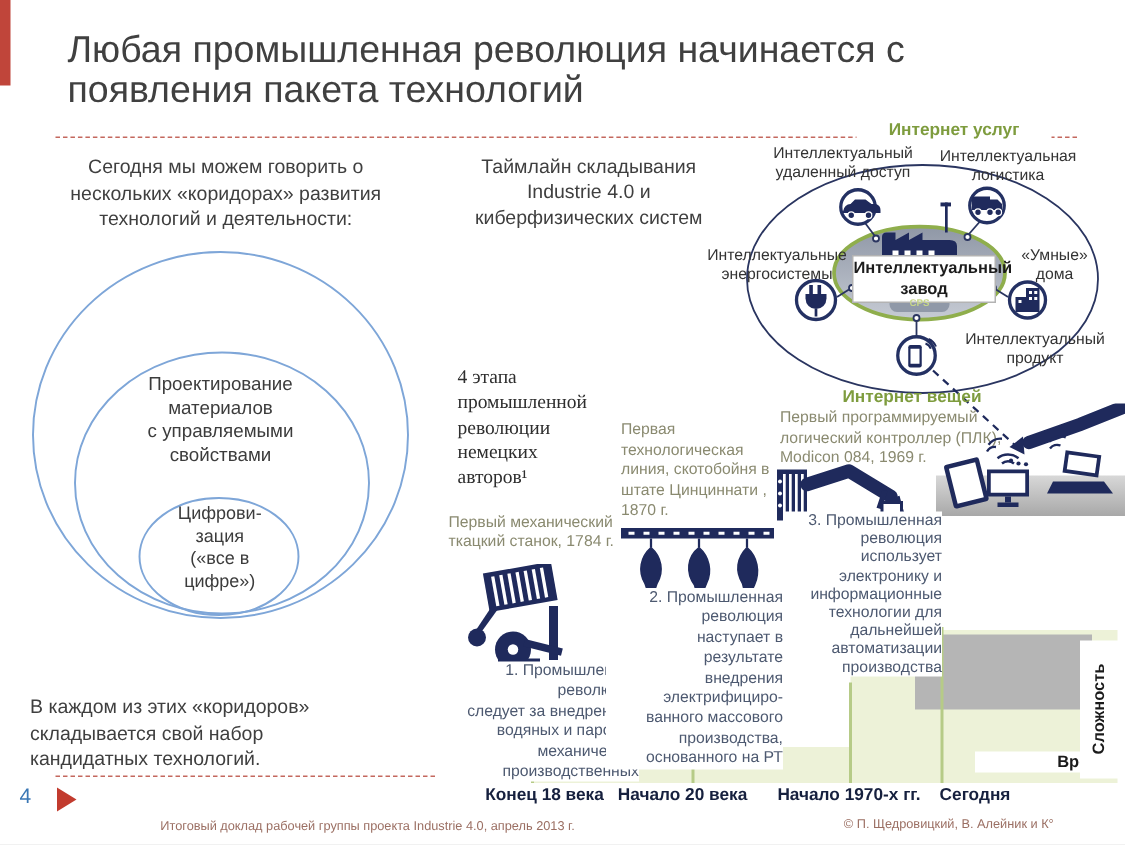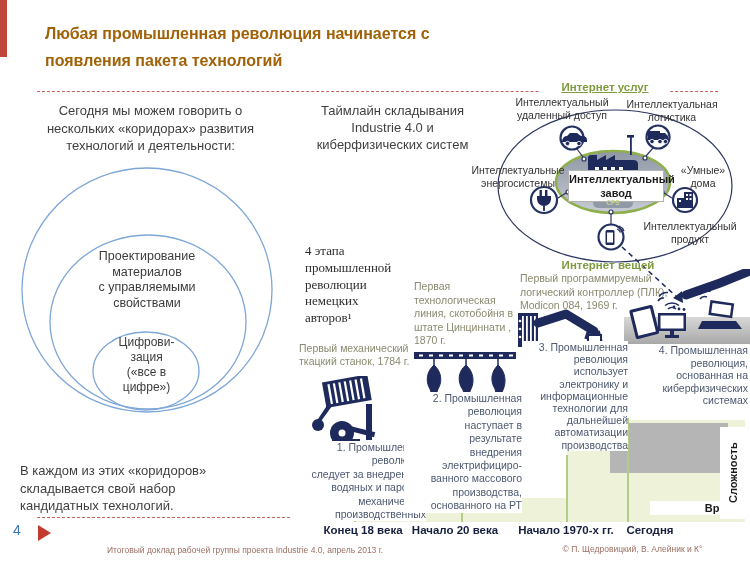--- a/index.html
+++ b/index.html
@@ -2,21 +2,21 @@
 <html><head>
 <meta charset="utf-8">
 <style>
   html,body{margin:0;padding:0;background:#e8e8e8;}
   .slide{position:relative;width:750px;height:563px;background:#ffffff;
          font-family:"Liberation Sans","DejaVu Sans",sans-serif;overflow:hidden;}
   .abs{position:absolute;}
   .ml{white-space:pre-line;}
   .ctr{text-align:center;}
   .rgt{text-align:right;}
-  .title{font-size:16px;font-weight:bold;color:#a16207;line-height:27px;}
+  .title{font-size:25px;font-weight:normal;color:#404040;line-height:27px;}
   .body-txt{font-size:13px;color:#3f3f3f;line-height:17.5px;}
   .venn-label{font-size:12.5px;color:#3c3c3c;line-height:15.5px;}
   .ann{font-size:10.5px;color:#8a8a70;line-height:13.5px;}
   .stage{font-size:10.5px;color:#4d5970;background:#fff;}
   .olive{color:#7e9c3e;font-weight:bold;font-size:11.5px;background:#fff;}
   .node-label{font-size:10.5px;color:#333333;line-height:12.5px;}
   .tick{font-size:11.5px;font-weight:bold;color:#16203e;}
   .dash{border-top:1px dashed #c4685e;height:0;}
   .stair{background:#edf2d8;}
   .stairline{background:#b6cb87;width:2px;}
@@ -143,21 +143,21 @@
   <div class="abs stage ml rgt" style="left:404px;top:392px;width:118px;line-height:13.4px;">2. Промышленная
 революция
 наступает в
 результате
 внедрения
 электрифициро-
 ванного массового
 производства,
 основанного на РТ</div>
 
-  <div class="abs olive ml ctr" style="left:540px;top:81px;width:130px;text-decoration:underline;">Интернет услуг</div>
+  <div class="abs olive ml ctr" style="left:571px;top:81px;width:130px;">Интернет услуг</div>
 
   <svg class="abs" style="left:480px;top:95px;" width="270" height="225" viewBox="0 0 270 225">
     <defs>
       <linearGradient id="cellg" x1="0" y1="0" x2="0" y2="1">
         <stop offset="0" stop-color="#8f97a6"></stop>
           <stop offset="1" stop-color="#c6cbd4"></stop>
       </linearGradient>
     </defs>
 
     <ellipse cx="135" cy="91" rx="117" ry="76" fill="none" stroke="#2a3560" stroke-width="1.2"></ellipse>
@@ -320,25 +320,20 @@
 
   <div class="abs stage ml rgt" style="left:522px;top:341px;width:106px;line-height:12.2px;">3. Промышленная
 революция
 использует
 электронику и
 информационные
 технологии для
 дальнейшей
 автоматизации
 производства</div>
-  <div class="abs stage ml rgt" style="left:628px;top:344px;width:120px;line-height:12.6px;">4. Промышленная
-революция,
-основанная на
-киберфизических
-системах</div>
 
   <div class="abs rgt" style="left:650px;top:501px;width:88px;font-size:11px;font-weight:bold;color:#1a1a1a;background:#fff;padding:1px 2px;">Время</div>
   <div class="abs ctr" style="left:720px;top:427px;width:26px;height:92px;background:#fff;font-size:11px;font-weight:bold;color:#1a1a1a;
               writing-mode:vertical-rl;transform:rotate(180deg);line-height:26px;">Сложность</div>
 
   <div class="abs tick ctr" style="left:310px;top:524px;width:106px;">Конец 18 века</div>
   <div class="abs tick ctr" style="left:402px;top:524px;width:106px;">Начало 20 века</div>
   <div class="abs tick ctr" style="left:508px;top:524px;width:116px;">Начало 1970-х гг.</div>
   <div class="abs tick ctr" style="left:606px;top:524px;width:88px;">Сегодня</div>
 

